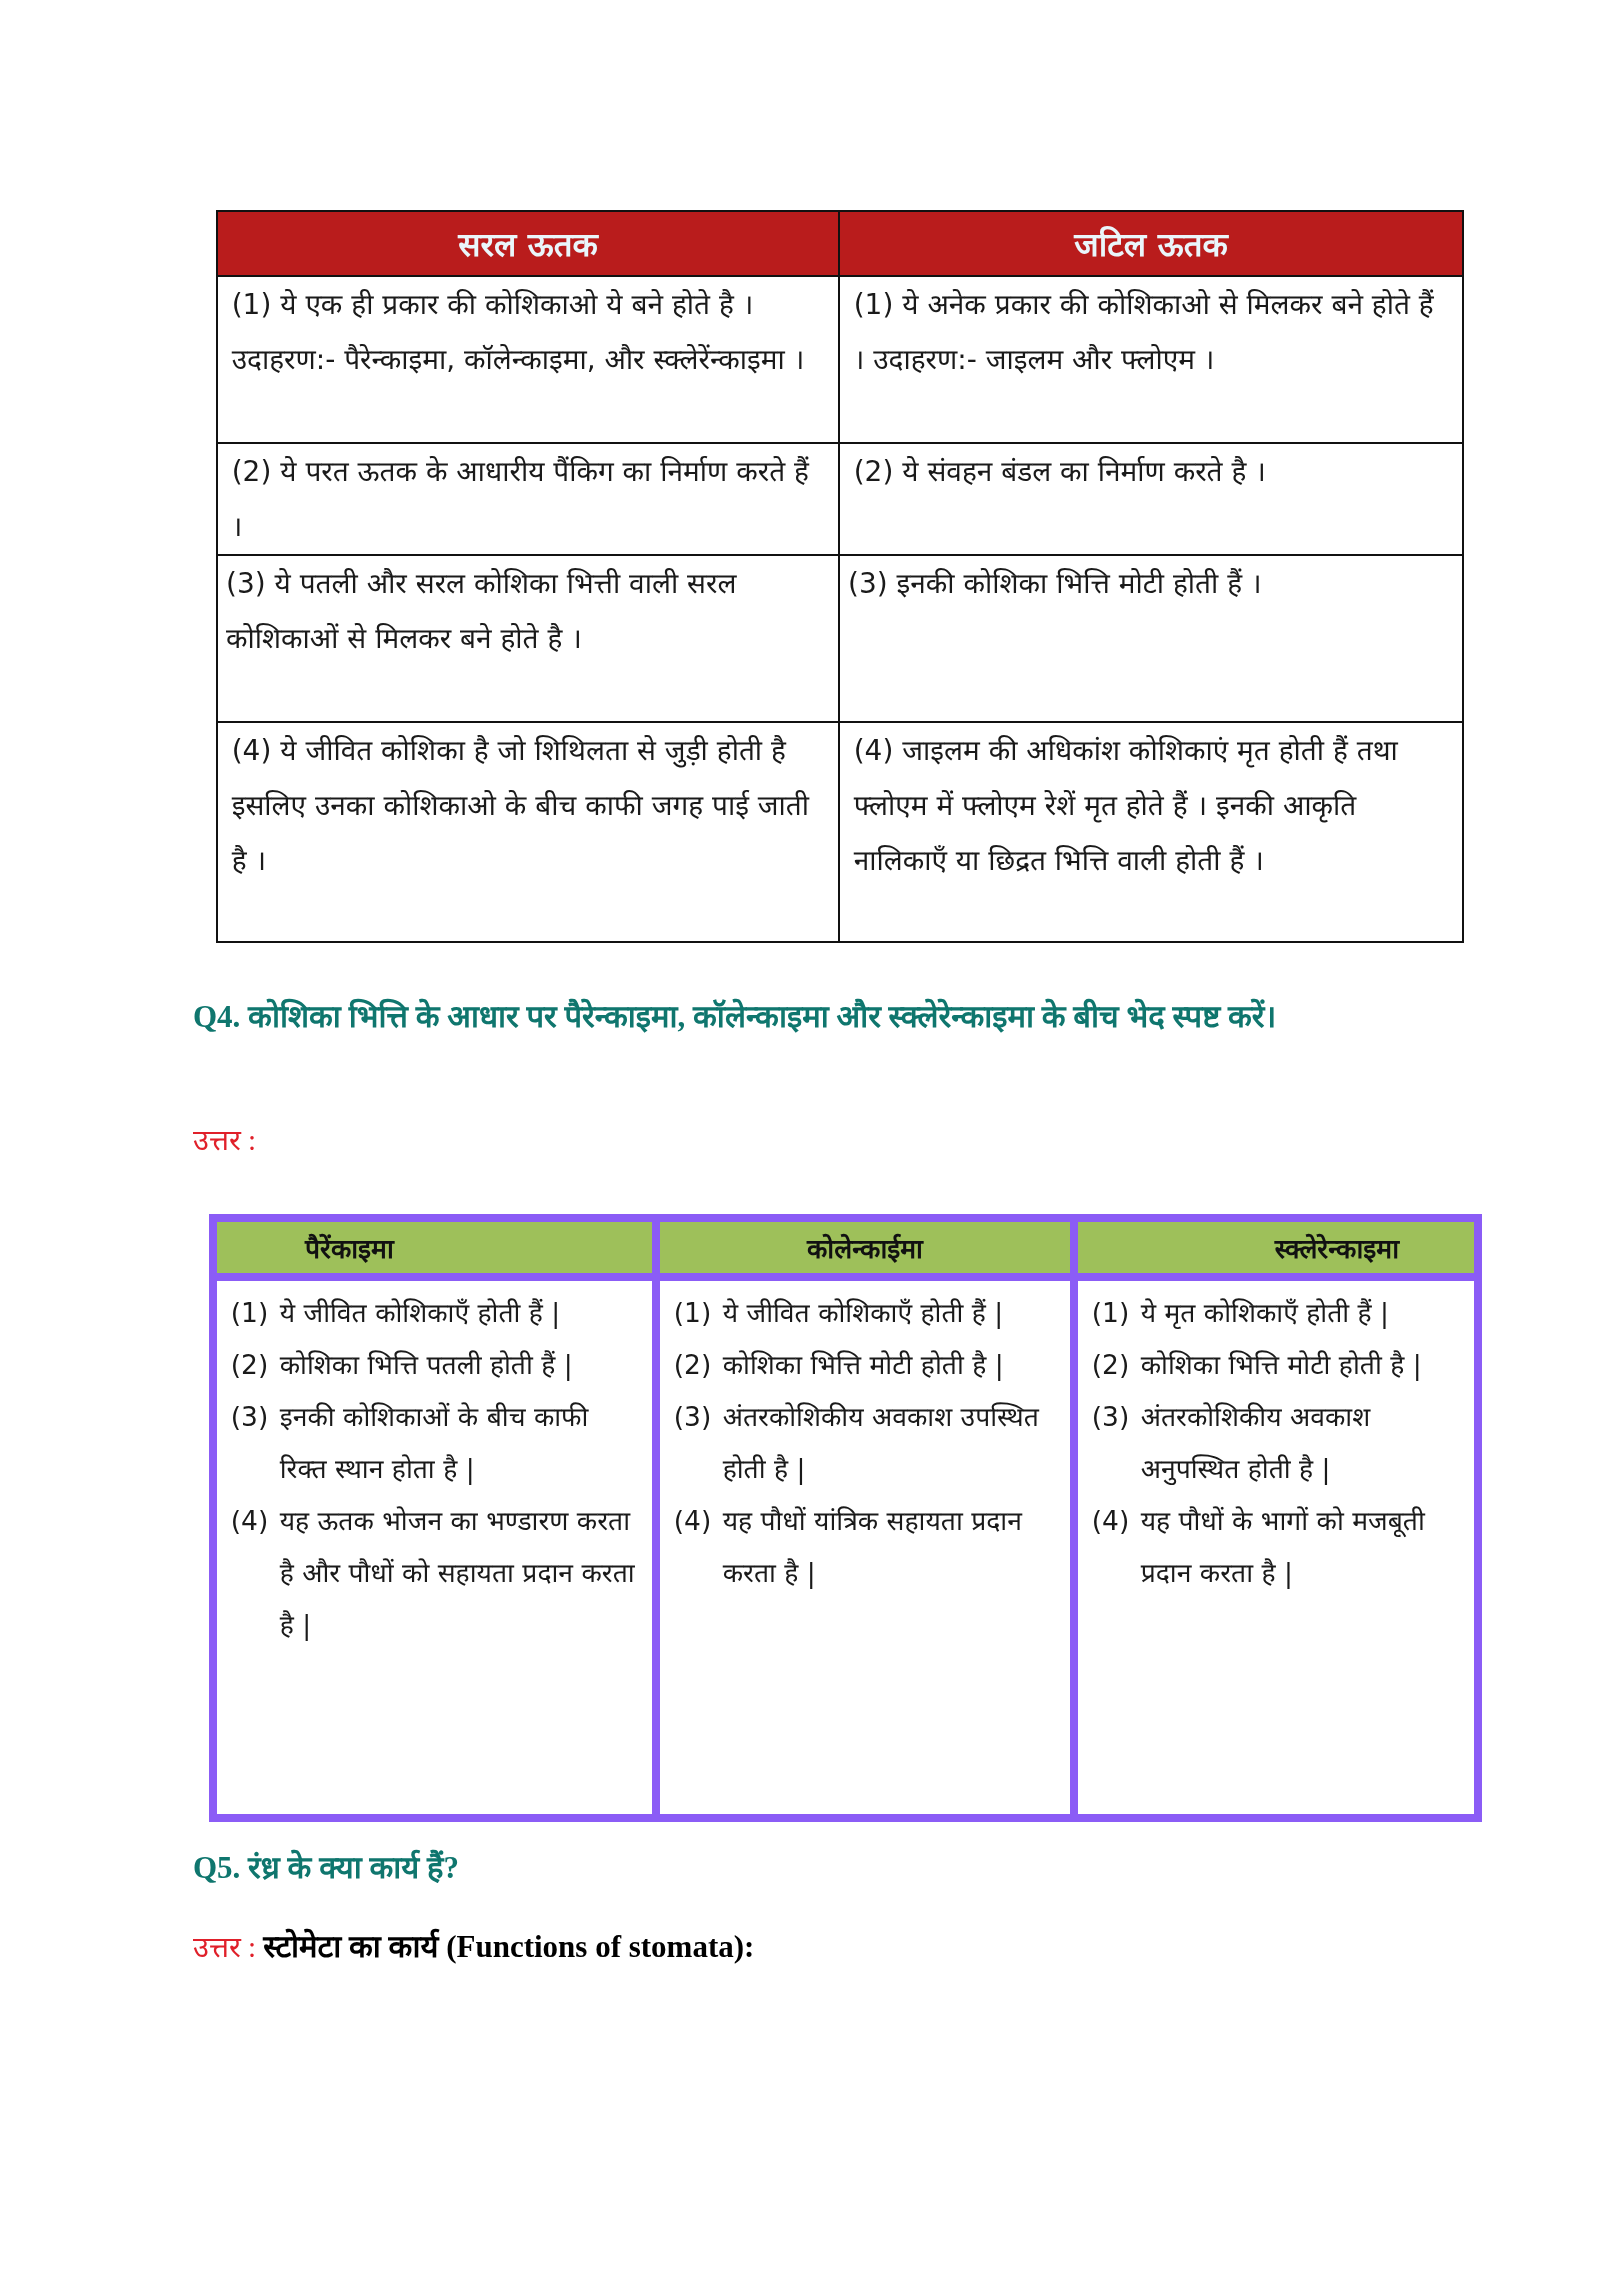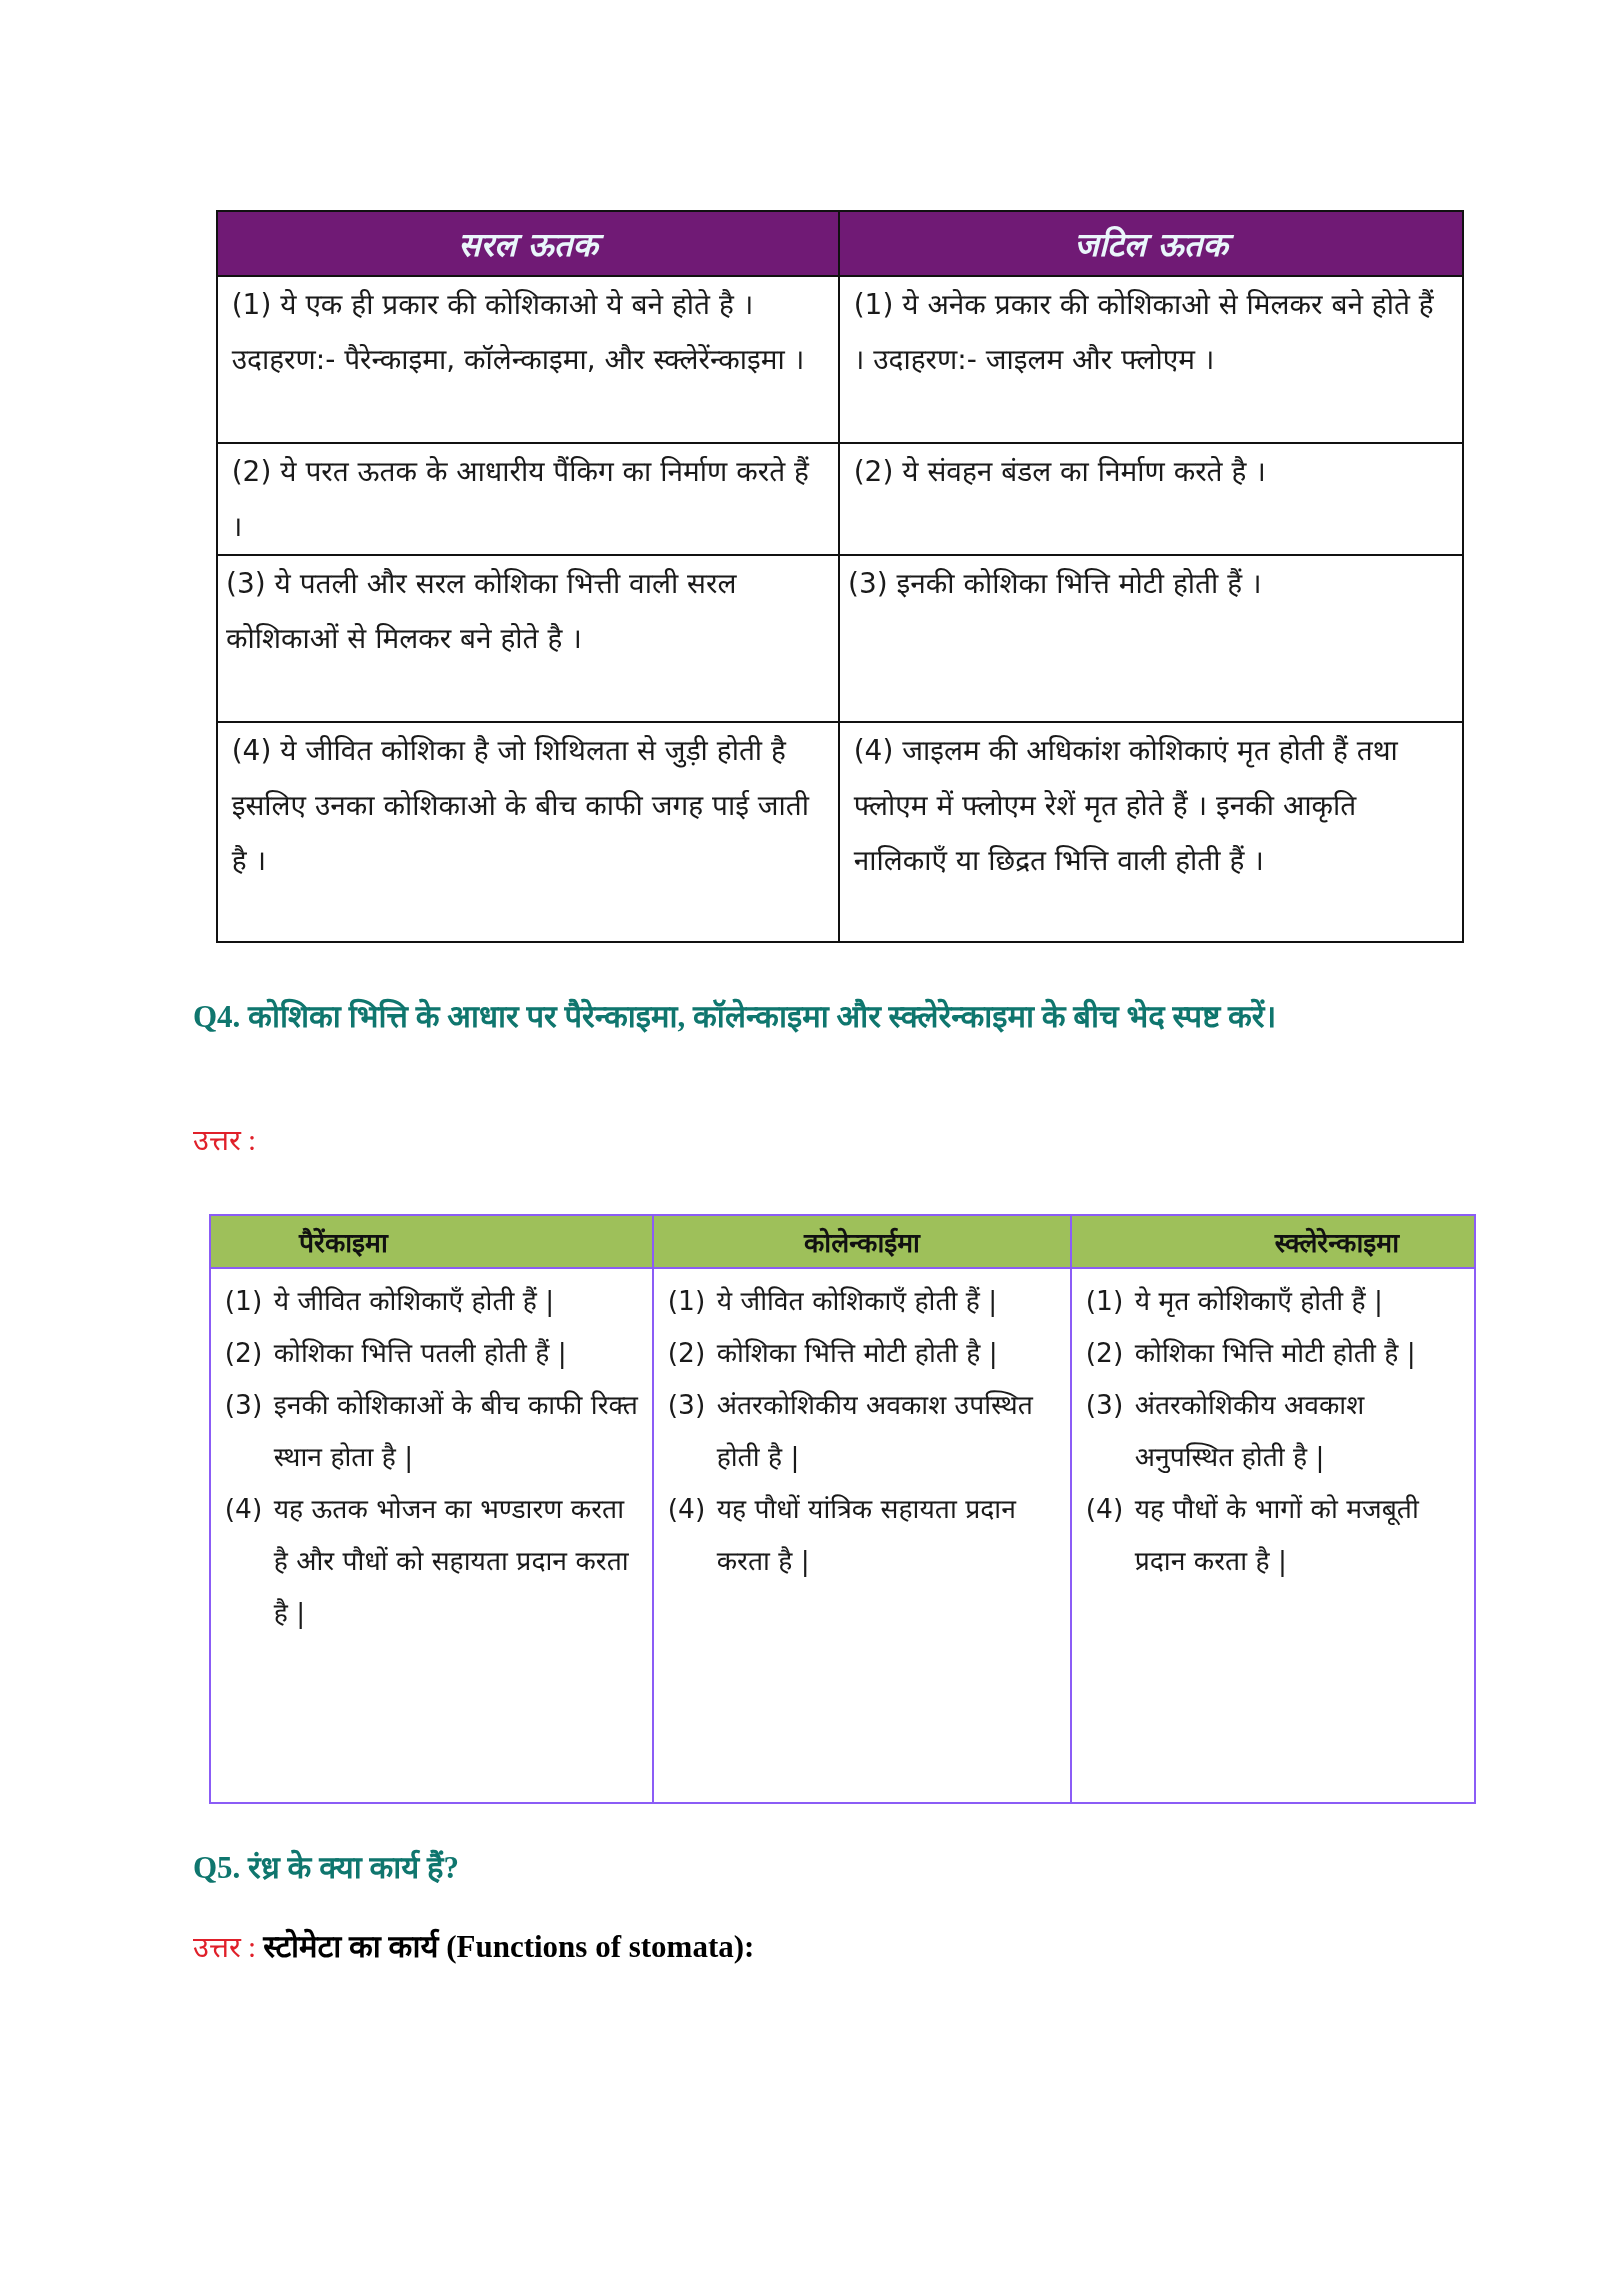--- a/index.html
+++ b/index.html
@@ -2,37 +2,37 @@
 <html><head>
   <meta charset="utf-8">
   <style>
     html, body { margin: 0; padding: 0; background: #ffffff; }
     body { width: 1620px; height: 2293px; position: relative; overflow: hidden; color: #111; }
     .page { position: absolute; left: 0; top: 0; width: 1620px; height: 2293px; }
 
     
     .t1 { position: absolute; left: 216px; top: 210px; width: 1247px; border-collapse: collapse; table-layout: fixed; }
     .t1 th, .t1 td { border: 2px solid #111; vertical-align: top; }
-    .t1 th { background: #701a75; color: #eaf6fb; font-family: "DejaVu Sans", sans-serif; font-weight: bold; font-size: 33px; height: 61px; text-align: center; vertical-align: middle; font-style: italic; }
+    .t1 th { background: #b91c1c; color: #eaf6fb; font-family: "DejaVu Sans", sans-serif; font-weight: bold; font-size: 33px; height: 61px; text-align: center; vertical-align: middle; }
     .t1 td { font-family: "DejaVu Sans", sans-serif; font-size: 28px; line-height: 55px; padding: 0 13.7px; color: #1a1a1a; }
     .t1 col.c1 { width: 622px; }
     .t1 col.c2 { width: 624px; }
     .t1 tr.r1 td { height: 165px; }
     .t1 tr.r2 td { height: 108px; border-radius: 7px; }
     .t1 tr.r3 td { height: 165px; padding-left: 8px; }
     .t1 tr.r4 td { height: 218px; }
 
     .q { position: absolute; left: 193px; font-family: "Liberation Serif", serif; font-weight: bold; font-size: 31px; color: #0f766e; line-height: 49px; }
     .ans { position: absolute; left: 193px; font-family: "Liberation Serif", serif; font-size: 29px; color: #e0202a; line-height: 43px; }
     .ans .bold { color: #000; font-weight: bold; font-size: 31px; }
     .para { position: absolute; left: 193px; font-family: "Liberation Serif", serif; font-size: 29px; color: #111; line-height: 43px; }
 
     
     .t2 { position: absolute; left: 209px; top: 1214px; width: 1264px; border-collapse: collapse; table-layout: fixed; }
-    .t2 th, .t2 td { border: 2px solid #8b5cf6; vertical-align: top; }
+    .t2 th, .t2 td { border: 8px solid #8b5cf6; vertical-align: top; }
     .t2 th { background: #9ec05a; color: #111; font-family: "DejaVu Sans", sans-serif; font-weight: bold; font-size: 26.5px; height: 49px; vertical-align: middle; }
     .t2 th.h1 { text-align: left; padding-left: 88px; }
     .t2 th.h2 { text-align: center; }
     .t2 th.h3 { text-align: right; padding-right: 75px; }
     .t2 col.c1 { width: 443px; }
     .t2 col.c2 { width: 418px; }
     .t2 col.c3 { width: 404px; }
     .t2 td { height: 527px; padding: 5.9px 9.8px 0 13.7px; font-family: "DejaVu Sans", sans-serif; font-size: 26.5px; line-height: 52px; color: #1a1a1a; }
     .item { display: flex; }
     .item .num { flex: 0 0 49px; }

